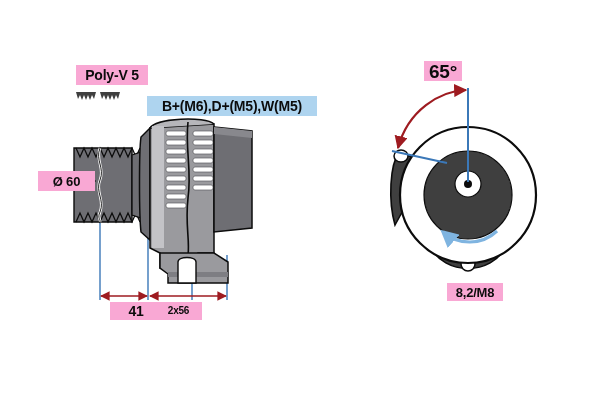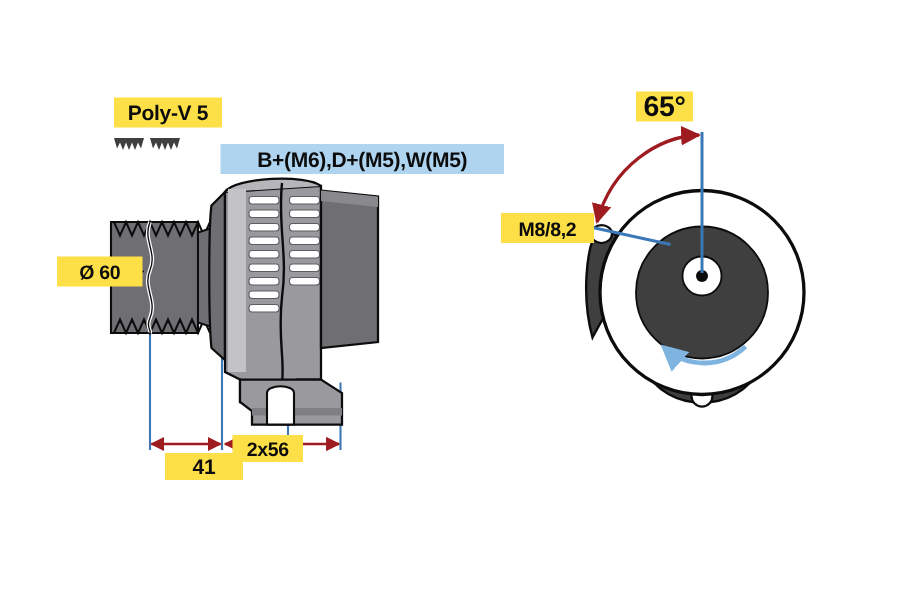--- a/index.html
+++ b/index.html
@@ -34,30 +34,30 @@
     font-weight: bold;
     color: #0c0c0c;
     line-height: 1;
     white-space: nowrap;
     letter-spacing: -0.2px;
     display: flex;
     align-items: center;
     justify-content: center;
   }
   .callout.yellow {
-    background: #fde047;
+    background: #f9a8d4;
   }
   .callout.blue {
     background: #aed4ef;
   }
   .cl-polyv   { left: 76px;  top: 65px;  width: 72px;  height: 20px; font-size: 14px; }
-  .cl-conn    { left: 147px; top: 96px;  width: 189px; height: 20px; font-size: 14px; }
+  .cl-conn    { left: 147px; top: 96px;  width: 170px; height: 20px; font-size: 14px; }
   .cl-dia     { left: 38px;  top: 171px; width: 57px;  height: 20px; font-size: 13px; }
   .cl-d41     { left: 110px; top: 302px; width: 52px;  height: 18px; font-size: 14px; }
-  .cl-d256    { left: 155px; top: 290px; width: 47px;  height: 18px; font-size: 13px; }
+  .cl-d256    { left: 155px; top: 302px; width: 47px;  height: 18px; font-size: 10px; }
   .cl-angle   { left: 424px; top: 61px;  width: 38px;  height: 20px; font-size: 19px; }
   .cl-m88     { left: 334px; top: 142px; width: 62px;  height: 20px; font-size: 13px; }
   .cl-82m8    { left: 447px; top: 283px; width: 56px;  height: 18px; font-size: 13px; }
 </style>
 </head>
 <body>
 
 <div id="diagram-root">
 
   <svg id="diagram-svg" viewBox="0 0 600 400" xmlns="http://www.w3.org/2000/svg">
@@ -193,16 +193,16 @@
   <div class="callout blue cl-conn">B+(M6),D+(M5),W(M5)</div>
 
   <div class="callout yellow cl-dia">Ø 60</div>
 
   <div class="callout yellow cl-d41">41</div>
 
   <div class="callout yellow cl-d256">2x56</div>
 
   <div class="callout yellow cl-angle">65°</div>
 
-  <div class="callout yellow cl-m88">M8/8,2</div>
-
+
+  <div class="callout yellow cl-82m8">8,2/M8</div>
 
 </div>
 
 </body></html>

